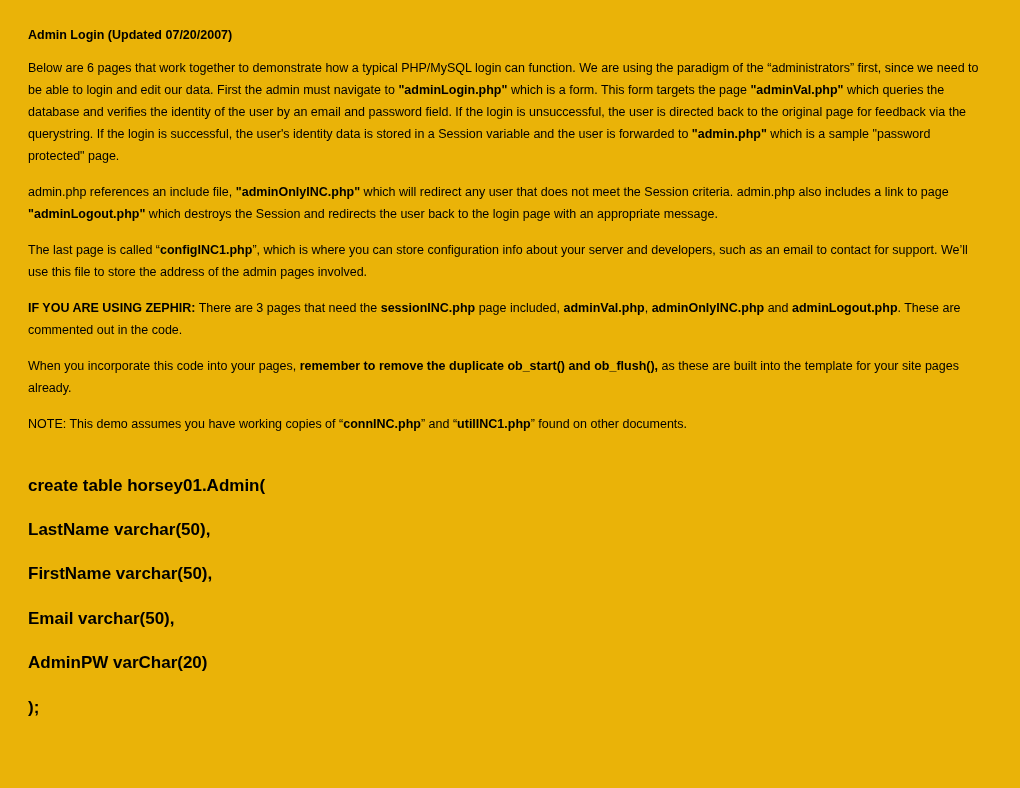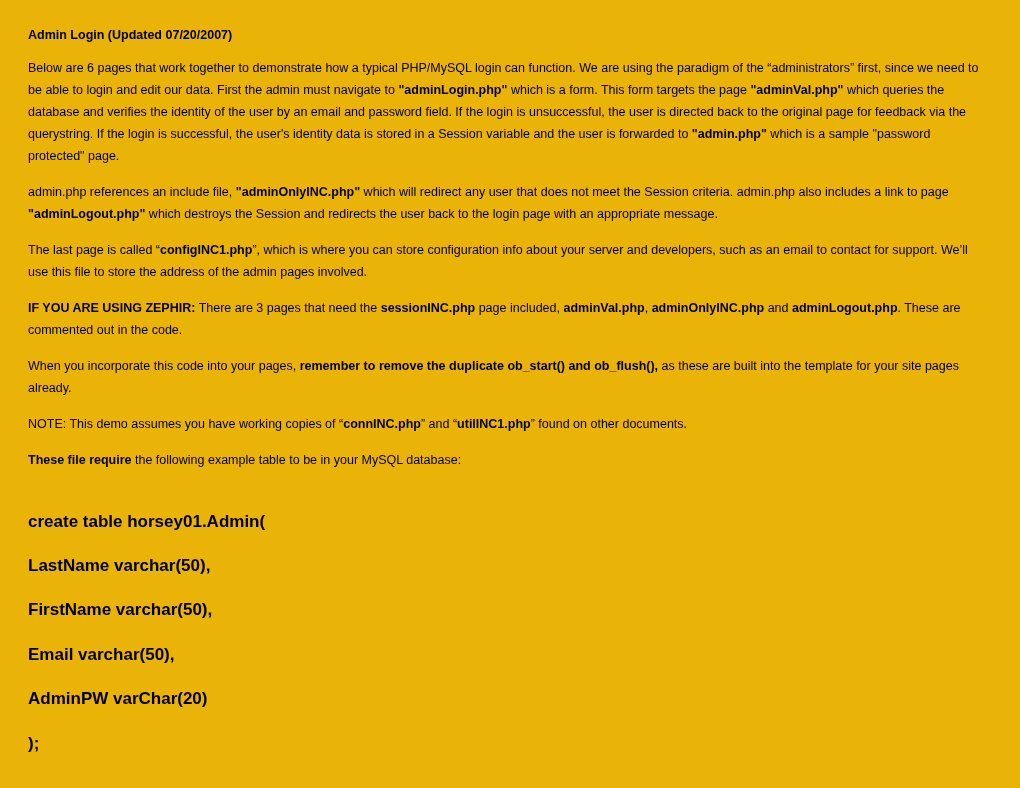--- a/index.html
+++ b/index.html
@@ -69,23 +69,20 @@
   </p>
 
   <p class="para">
     <span>When you incorporate this code into your pages, </span><b>remember to remove the duplicate ob_start() and ob_flush(),</b><span> as these are built into the template for your site pages already.</span>
   </p>
 
   <p class="para">
     <span>NOTE: This demo assumes you have working copies of “</span><b>connINC.php</b><span>” and “</span><b>utilINC1.php</b><span>” found on other documents.</span>
   </p>
 
-  <p class="para">
-    <b>These file require</b><span> the following example table to be in your MySQL database:</span>
-  </p>
 
 
   <div class="code-block">
     <span class="code-line">create table horsey01.Admin(</span>
     <span class="code-line">LastName varchar(50),</span>
     <span class="code-line">FirstName varchar(50),</span>
     <span class="code-line">Email varchar(50),</span>
     <span class="code-line">AdminPW varChar(20)</span>
     <span class="code-line">);</span>
   </div>

